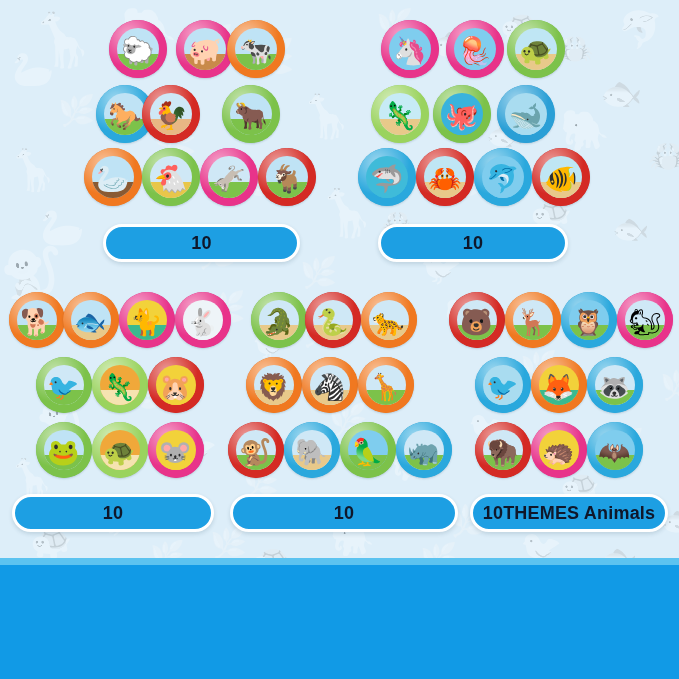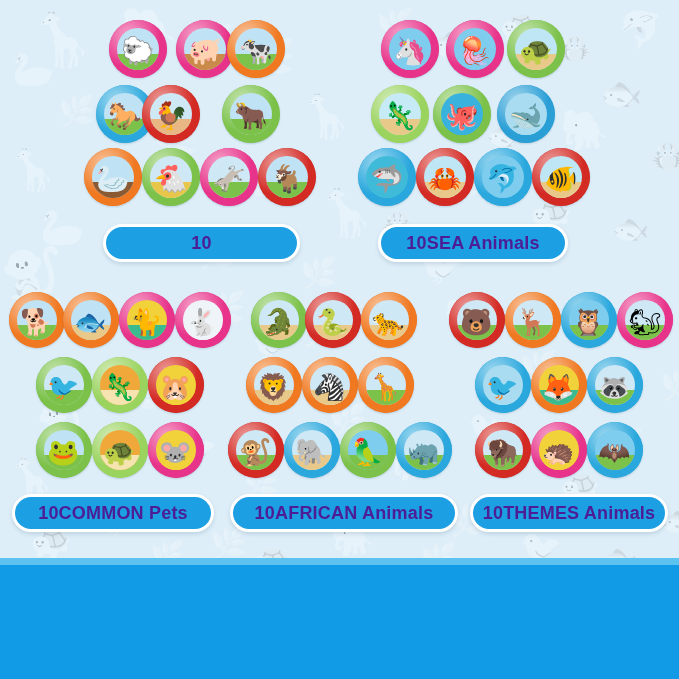--- a/index.html
+++ b/index.html
@@ -55,21 +55,21 @@
     left: 0; right: 0; bottom: 0;
     height: 38%;
   }
 
   
   .pill {
     position: absolute;
     background: #1d9fe3;
     border: 3px solid #ffffff;
     border-radius: 30px;
-    color: #4c1d95;
+    color: #0f172a;
     display: flex;
     align-items: center;
     justify-content: center;
     white-space: nowrap;
     font-weight: bold;
     letter-spacing: .2px;
     box-shadow: 0 2px 4px rgba(20,60,90,.16);
   }
   .pill .num { font-weight: bold; }
 
@@ -312,21 +312,20 @@
       </div>
       <div class="token" style="left: 532px; top: 148px; width: 58px; height: 58px; background: rgb(212, 42, 36);">
         <div class="ring" style="background: radial-gradient(circle at 34% 26%, rgba(255, 255, 255, 0.55), rgba(255, 255, 255, 0) 55%), rgb(212, 42, 36);"></div>
         <div class="inner" style="left: 8px; top: 8px; width: 42px; height: 42px; background: rgb(191, 230, 244);">
           <div class="ground" style="background: rgb(232, 201, 138);"></div>
           <div class="glyph" style="font-size: 27px; padding-bottom: 5px;">🐠</div>
         </div>
       </div>
       <div class="pill" style="left: 378px; top: 224px; width: 190px; height: 38px; font-size: 18px;">
         <span class="num">10</span>
-        <span> SEA Animals</span>
       </div>
       <div class="token" style="left: 9px; top: 292px; width: 56px; height: 56px; background: rgb(240, 120, 32);">
         <div class="ring" style="background: radial-gradient(circle at 34% 26%, rgba(255, 255, 255, 0.55), rgba(255, 255, 255, 0) 55%), rgb(240, 120, 32);"></div>
         <div class="inner" style="left: 8px; top: 8px; width: 40px; height: 40px; background: rgb(191, 227, 245);">
           <div class="ground" style="background: rgb(124, 194, 74);"></div>
           <div class="glyph" style="font-size: 26px; padding-bottom: 5px;">🐕</div>
         </div>
       </div>
       <div class="token" style="left: 63px; top: 292px; width: 56px; height: 56px; background: rgb(240, 120, 32);">
         <div class="ring" style="background: radial-gradient(circle at 34% 26%, rgba(255, 255, 255, 0.55), rgba(255, 255, 255, 0) 55%), rgb(240, 120, 32);"></div>
@@ -386,21 +385,20 @@
       </div>
       <div class="token" style="left: 148px; top: 422px; width: 56px; height: 56px; background: rgb(232, 51, 138);">
         <div class="ring" style="background: radial-gradient(circle at 34% 26%, rgba(255, 255, 255, 0.55), rgba(255, 255, 255, 0) 55%), rgb(232, 51, 138);"></div>
         <div class="inner" style="left: 8px; top: 8px; width: 40px; height: 40px; background: rgb(242, 210, 58);">
           <div class="ground" style="background: rgb(242, 210, 58);"></div>
           <div class="glyph" style="font-size: 26px; padding-bottom: 5px;">🐭</div>
         </div>
       </div>
       <div class="pill" style="left: 12px; top: 494px; width: 202px; height: 38px; font-size: 18px;">
         <span class="num">10</span>
-        <span> COMMON Pets</span>
       </div>
       <div class="token" style="left: 251px; top: 292px; width: 56px; height: 56px; background: rgb(124, 194, 74);">
         <div class="ring" style="background: radial-gradient(circle at 34% 26%, rgba(255, 255, 255, 0.55), rgba(255, 255, 255, 0) 55%), rgb(124, 194, 74);"></div>
         <div class="inner" style="left: 8px; top: 8px; width: 40px; height: 40px; background: rgb(207, 232, 246);">
           <div class="ground" style="background: rgb(232, 201, 138);"></div>
           <div class="glyph" style="font-size: 26px; padding-bottom: 5px;">🐊</div>
         </div>
       </div>
       <div class="token" style="left: 305px; top: 292px; width: 56px; height: 56px; background: rgb(212, 42, 36);">
         <div class="ring" style="background: radial-gradient(circle at 34% 26%, rgba(255, 255, 255, 0.55), rgba(255, 255, 255, 0) 55%), rgb(212, 42, 36);"></div>
@@ -460,21 +458,20 @@
       </div>
       <div class="token" style="left: 396px; top: 422px; width: 56px; height: 56px; background: rgb(42, 168, 221);">
         <div class="ring" style="background: radial-gradient(circle at 34% 26%, rgba(255, 255, 255, 0.55), rgba(255, 255, 255, 0) 55%), rgb(42, 168, 221);"></div>
         <div class="inner" style="left: 8px; top: 8px; width: 40px; height: 40px; background: rgb(207, 232, 246);">
           <div class="ground" style="background: rgb(124, 194, 74);"></div>
           <div class="glyph" style="font-size: 26px; padding-bottom: 5px;">🦏</div>
         </div>
       </div>
       <div class="pill" style="left: 230px; top: 494px; width: 228px; height: 38px; font-size: 18px;">
         <span class="num">10</span>
-        <span> AFRICAN Animals</span>
       </div>
       <div class="token" style="left: 449px; top: 292px; width: 56px; height: 56px; background: rgb(212, 42, 36);">
         <div class="ring" style="background: radial-gradient(circle at 34% 26%, rgba(255, 255, 255, 0.55), rgba(255, 255, 255, 0) 55%), rgb(212, 42, 36);"></div>
         <div class="inner" style="left: 8px; top: 8px; width: 40px; height: 40px; background: rgb(207, 232, 246);">
           <div class="ground" style="background: rgb(124, 194, 74);"></div>
           <div class="glyph" style="font-size: 26px; padding-bottom: 5px;">🐻</div>
         </div>
       </div>
       <div class="token" style="left: 505px; top: 292px; width: 56px; height: 56px; background: rgb(240, 120, 32);">
         <div class="ring" style="background: radial-gradient(circle at 34% 26%, rgba(255, 255, 255, 0.55), rgba(255, 255, 255, 0) 55%), rgb(240, 120, 32);"></div>

